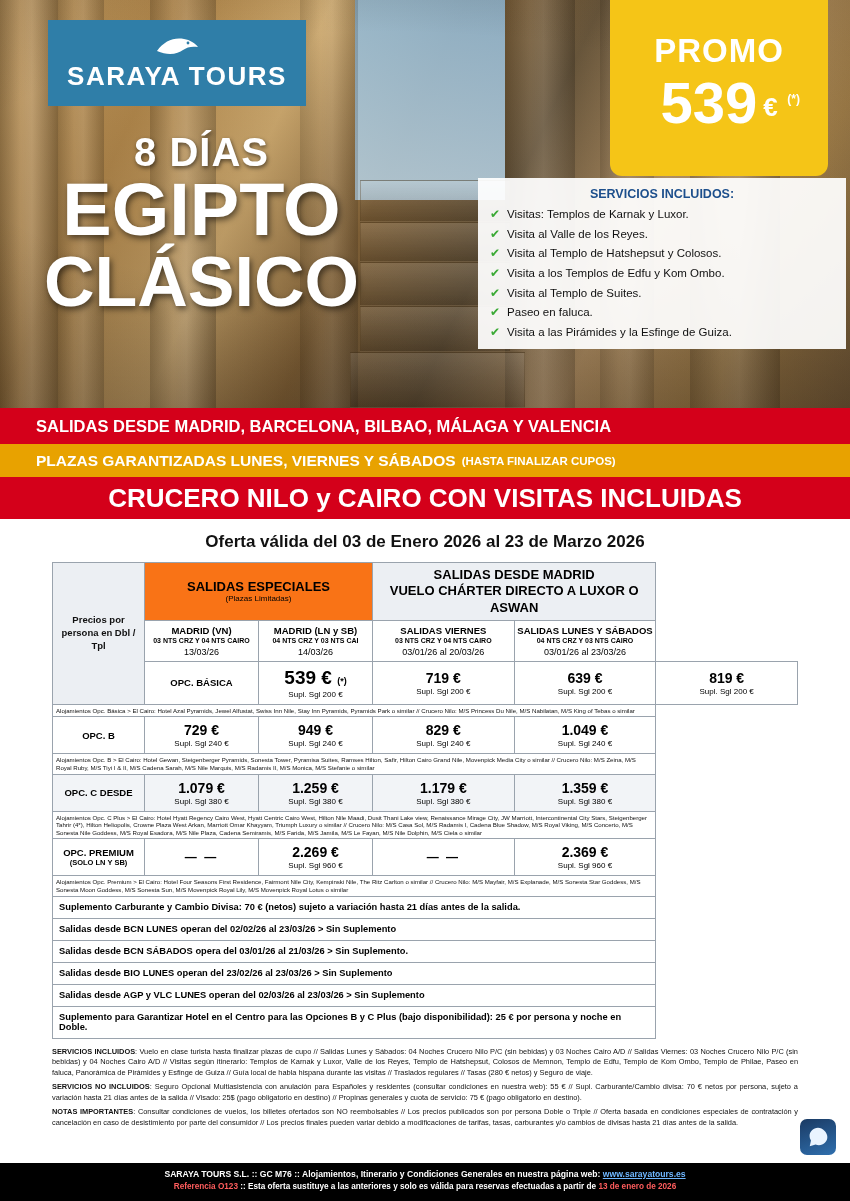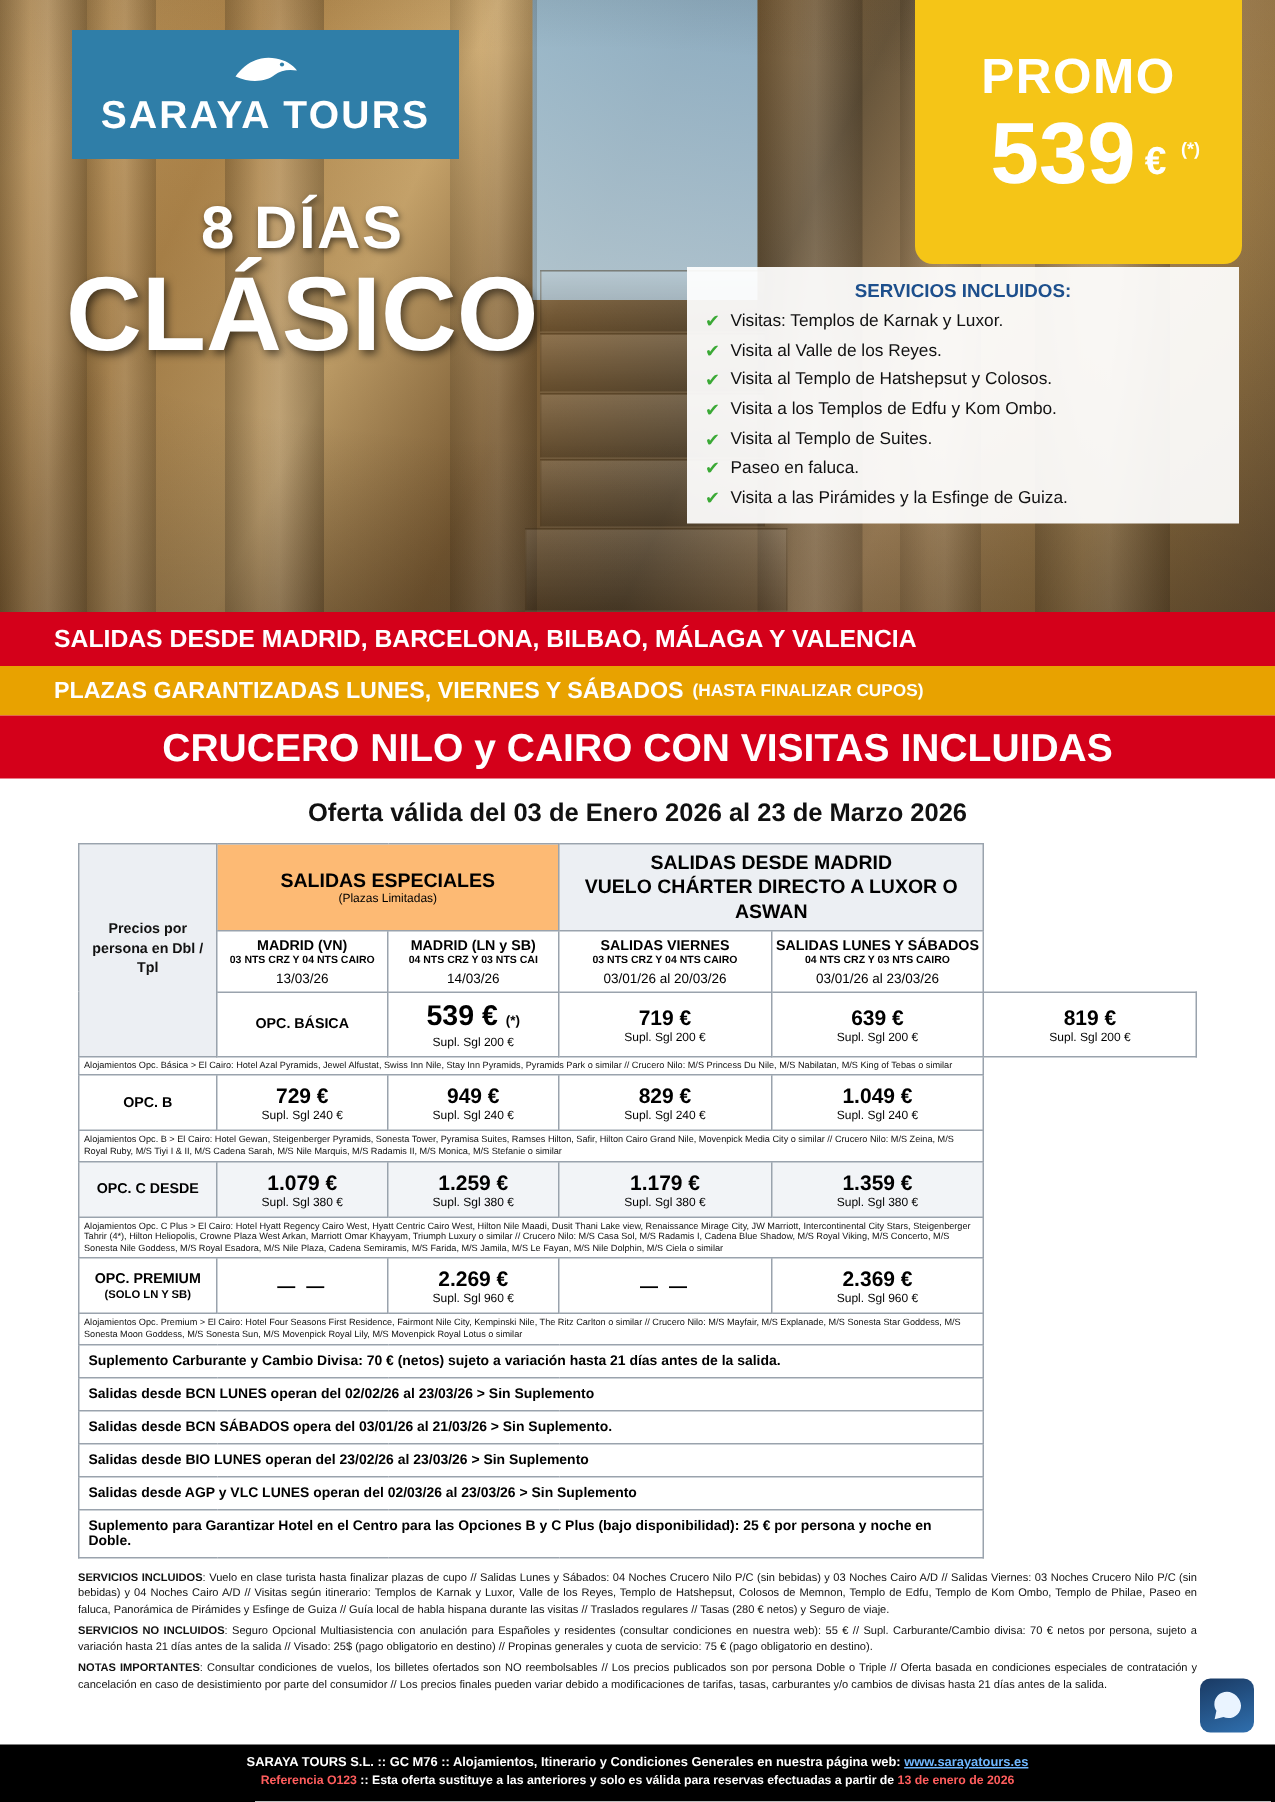--- a/index.html
+++ b/index.html
@@ -68,21 +68,21 @@
     display:flex; flex-direction:column; align-items:center; justify-content:flex-start;
     padding-top:32px;
   }
   .promo-box .promo-word { font-size:33px; font-weight:bold; letter-spacing:1px; }
   .promo-box .price-row { display:flex; align-items:flex-end; margin-top:6px; }
   .promo-box .price { font-size:58px; font-weight:bold; line-height:.92; }
   .promo-box .eur { font-size:26px; font-weight:bold; margin-left:6px; margin-bottom:6px; }
   .promo-box .ast { position:absolute; right:28px; top:92px; font-size:12px; font-weight:bold; }
 
   .services-card {
-    position:absolute; right:24px; top:178px;
+    position:absolute; right:4px; top:178px;
     width:368px;
     background:rgba(255,255,255,0.93);
     padding:9px 12px 10px 12px;
   }
   .services-card h3 { margin:0 0 7px 0; font-size:12.5px; color:#1d4f8c; font-weight:bold; }
   .services-card .srv { display:flex; align-items:flex-start; gap:7px; margin-bottom:6.5px; font-size:11.5px; color:#111; }
   .services-card .srv:last-child { margin-bottom:0; }
   .chk { color:#3aa935; font-size:12px; line-height:1.1; flex:0 0 auto; }
 
   
@@ -106,21 +106,21 @@
   .valid {
     text-align:center; font-size:17px; font-weight:bold; color:#111;
     padding:13px 0 10px 0;
   }
 
   
   .tbl-wrap { padding:0 52px; }
   table.prices { width:100%; border-collapse:collapse; table-layout:fixed; }
   table.prices td, table.prices th { border:1px solid #9aa3ad; vertical-align:middle; }
   .hdr-left { width:92px; background:#eceff3; text-align:center; font-size:9.5px; font-weight:bold; color:#111; padding:6px 2px; line-height:1.35; }
-  .hdr-esp { background:#fdba74; text-align:center; padding:4px 2px; }
+  .hdr-esp { background:#f97316; text-align:center; padding:4px 2px; }
   .hdr-esp .t1 { font-size:13px; font-weight:bold; }
   .hdr-esp .t2 { font-size:8px; }
   .hdr-mad { background:#eceff3; text-align:center; padding:4px 2px; }
   .hdr-mad .t1 { font-size:13px; font-weight:bold; line-height:1.25; }
   .sub { text-align:center; padding:4px 2px; font-size:9.5px; font-weight:bold; background:#fff; }
   .sub .s2 { font-size:7px; font-weight:bold; display:block; margin-top:1px; }
   .sub .s3 { font-size:9px; font-weight:normal; display:block; margin-top:3px; }
 
   .opt { text-align:center; font-size:9.5px; font-weight:bold; padding:7px 0; }
   .opt .small { font-size:7.5px; font-weight:bold; display:block; }
@@ -180,20 +180,21 @@
   <div class="logo-box">
     <svg class="falcon" viewBox="0 0 46 24">
       <path d="M3 16 C10 6, 20 2, 30 4 C36 5, 41 8, 44 12 C38 11, 33 12, 29 15 C24 19, 14 21, 3 16 Z" fill="#ffffff"></path>
       <circle cx="34" cy="8" r="1.4" fill="#2f7ea8"></circle>
     </svg>
     <div class="brand">SARAYA TOURS</div>
   </div>
 
   <div class="hero-title">
     <div class="l1">8 DÍAS</div>
+    <div class="l2">EGIPTO</div>
     <div class="l3">CLÁSICO</div>
   </div>
 
   <div class="promo-box">
     <div class="promo-word">PROMO</div>
     <div class="ast">(*)</div>
     <div class="price-row">
       <span class="price">539</span>
       <span class="eur">€</span>
     </div>

